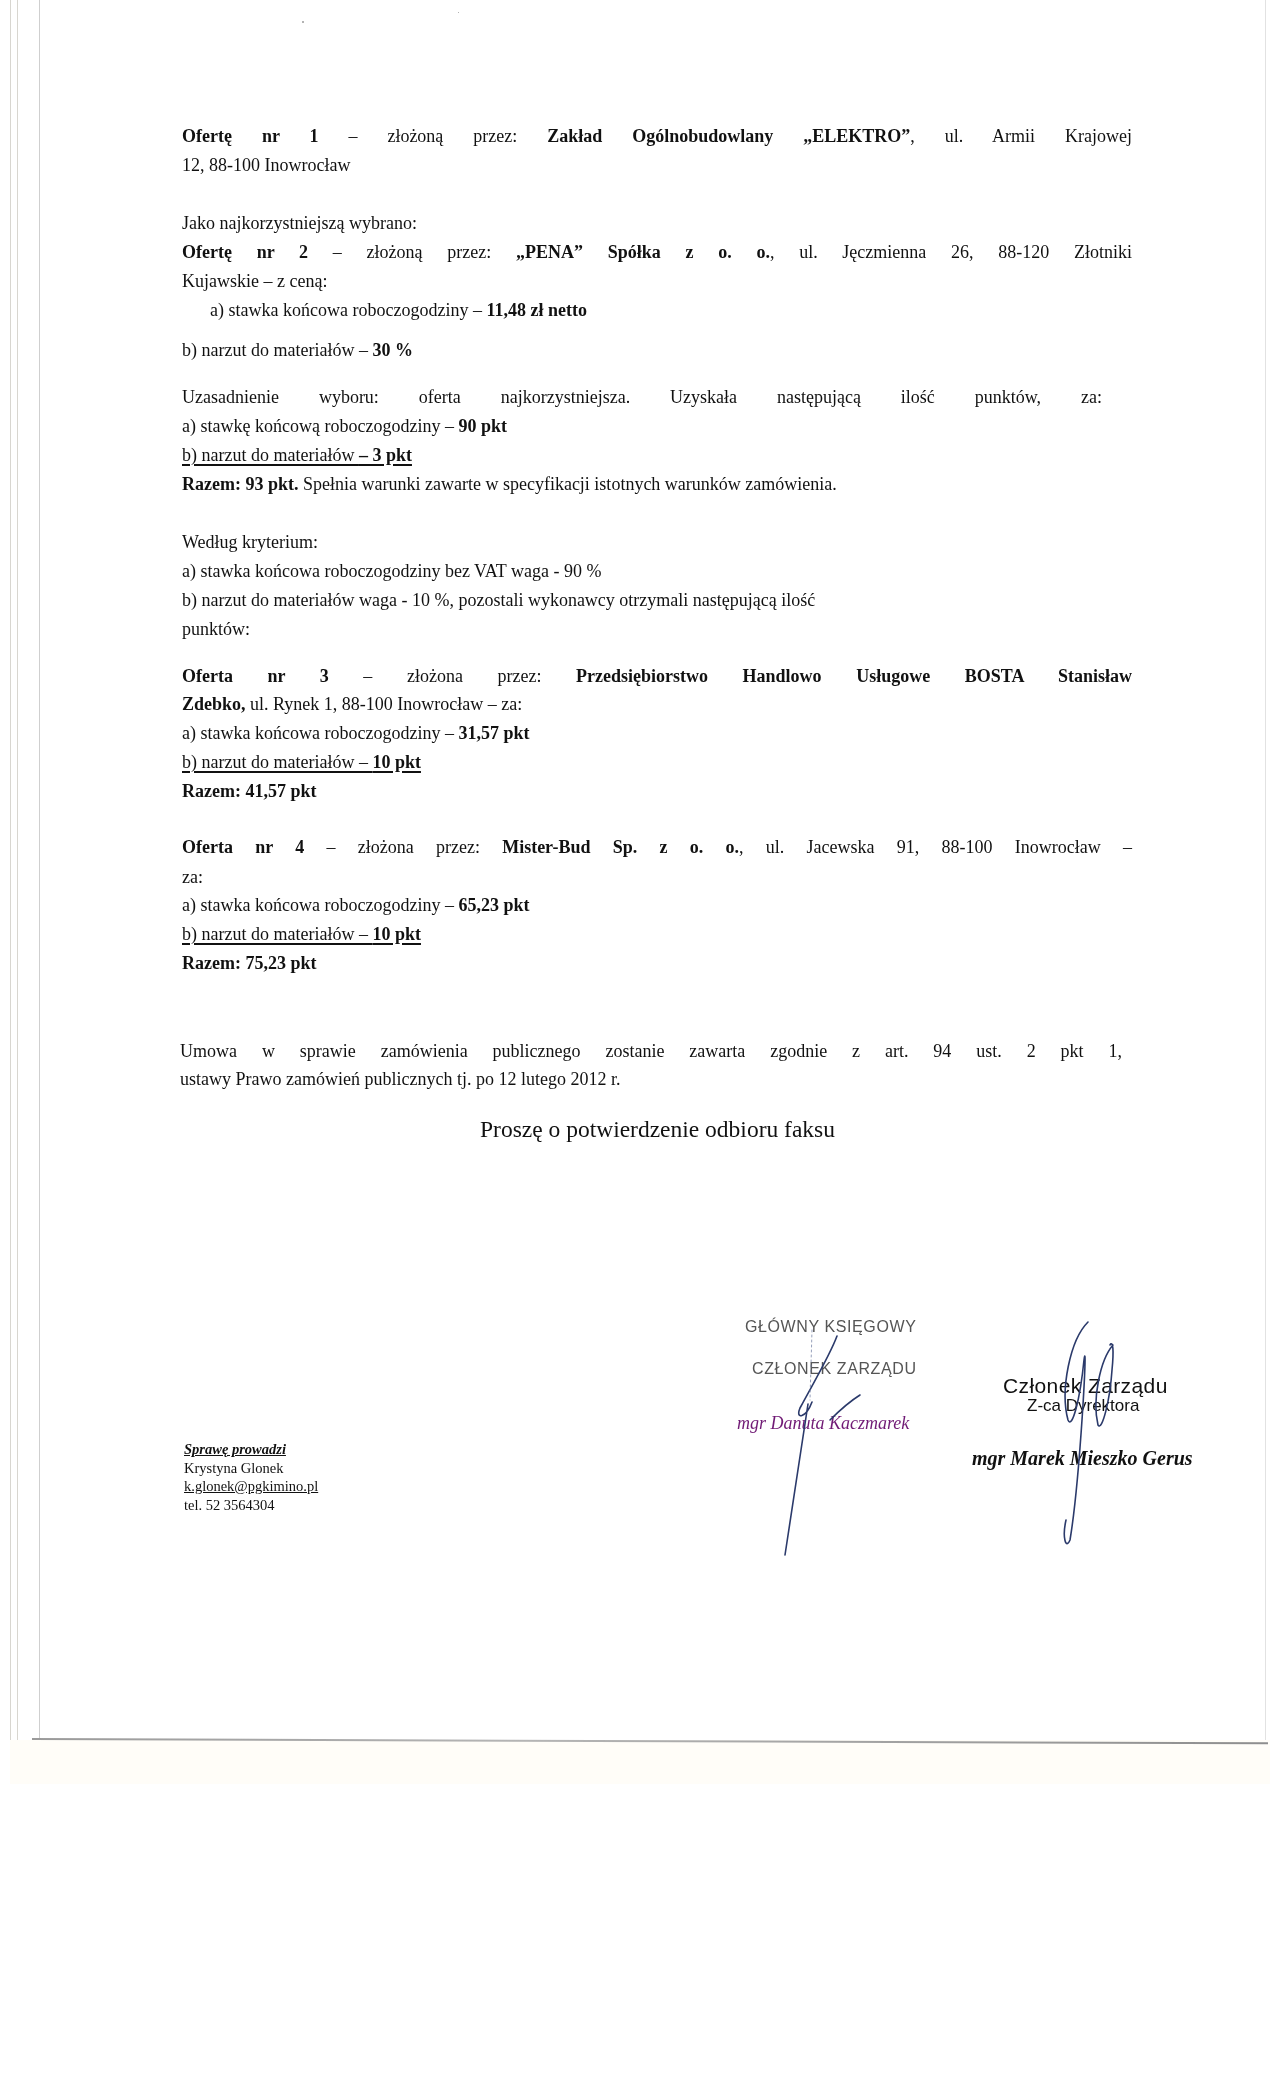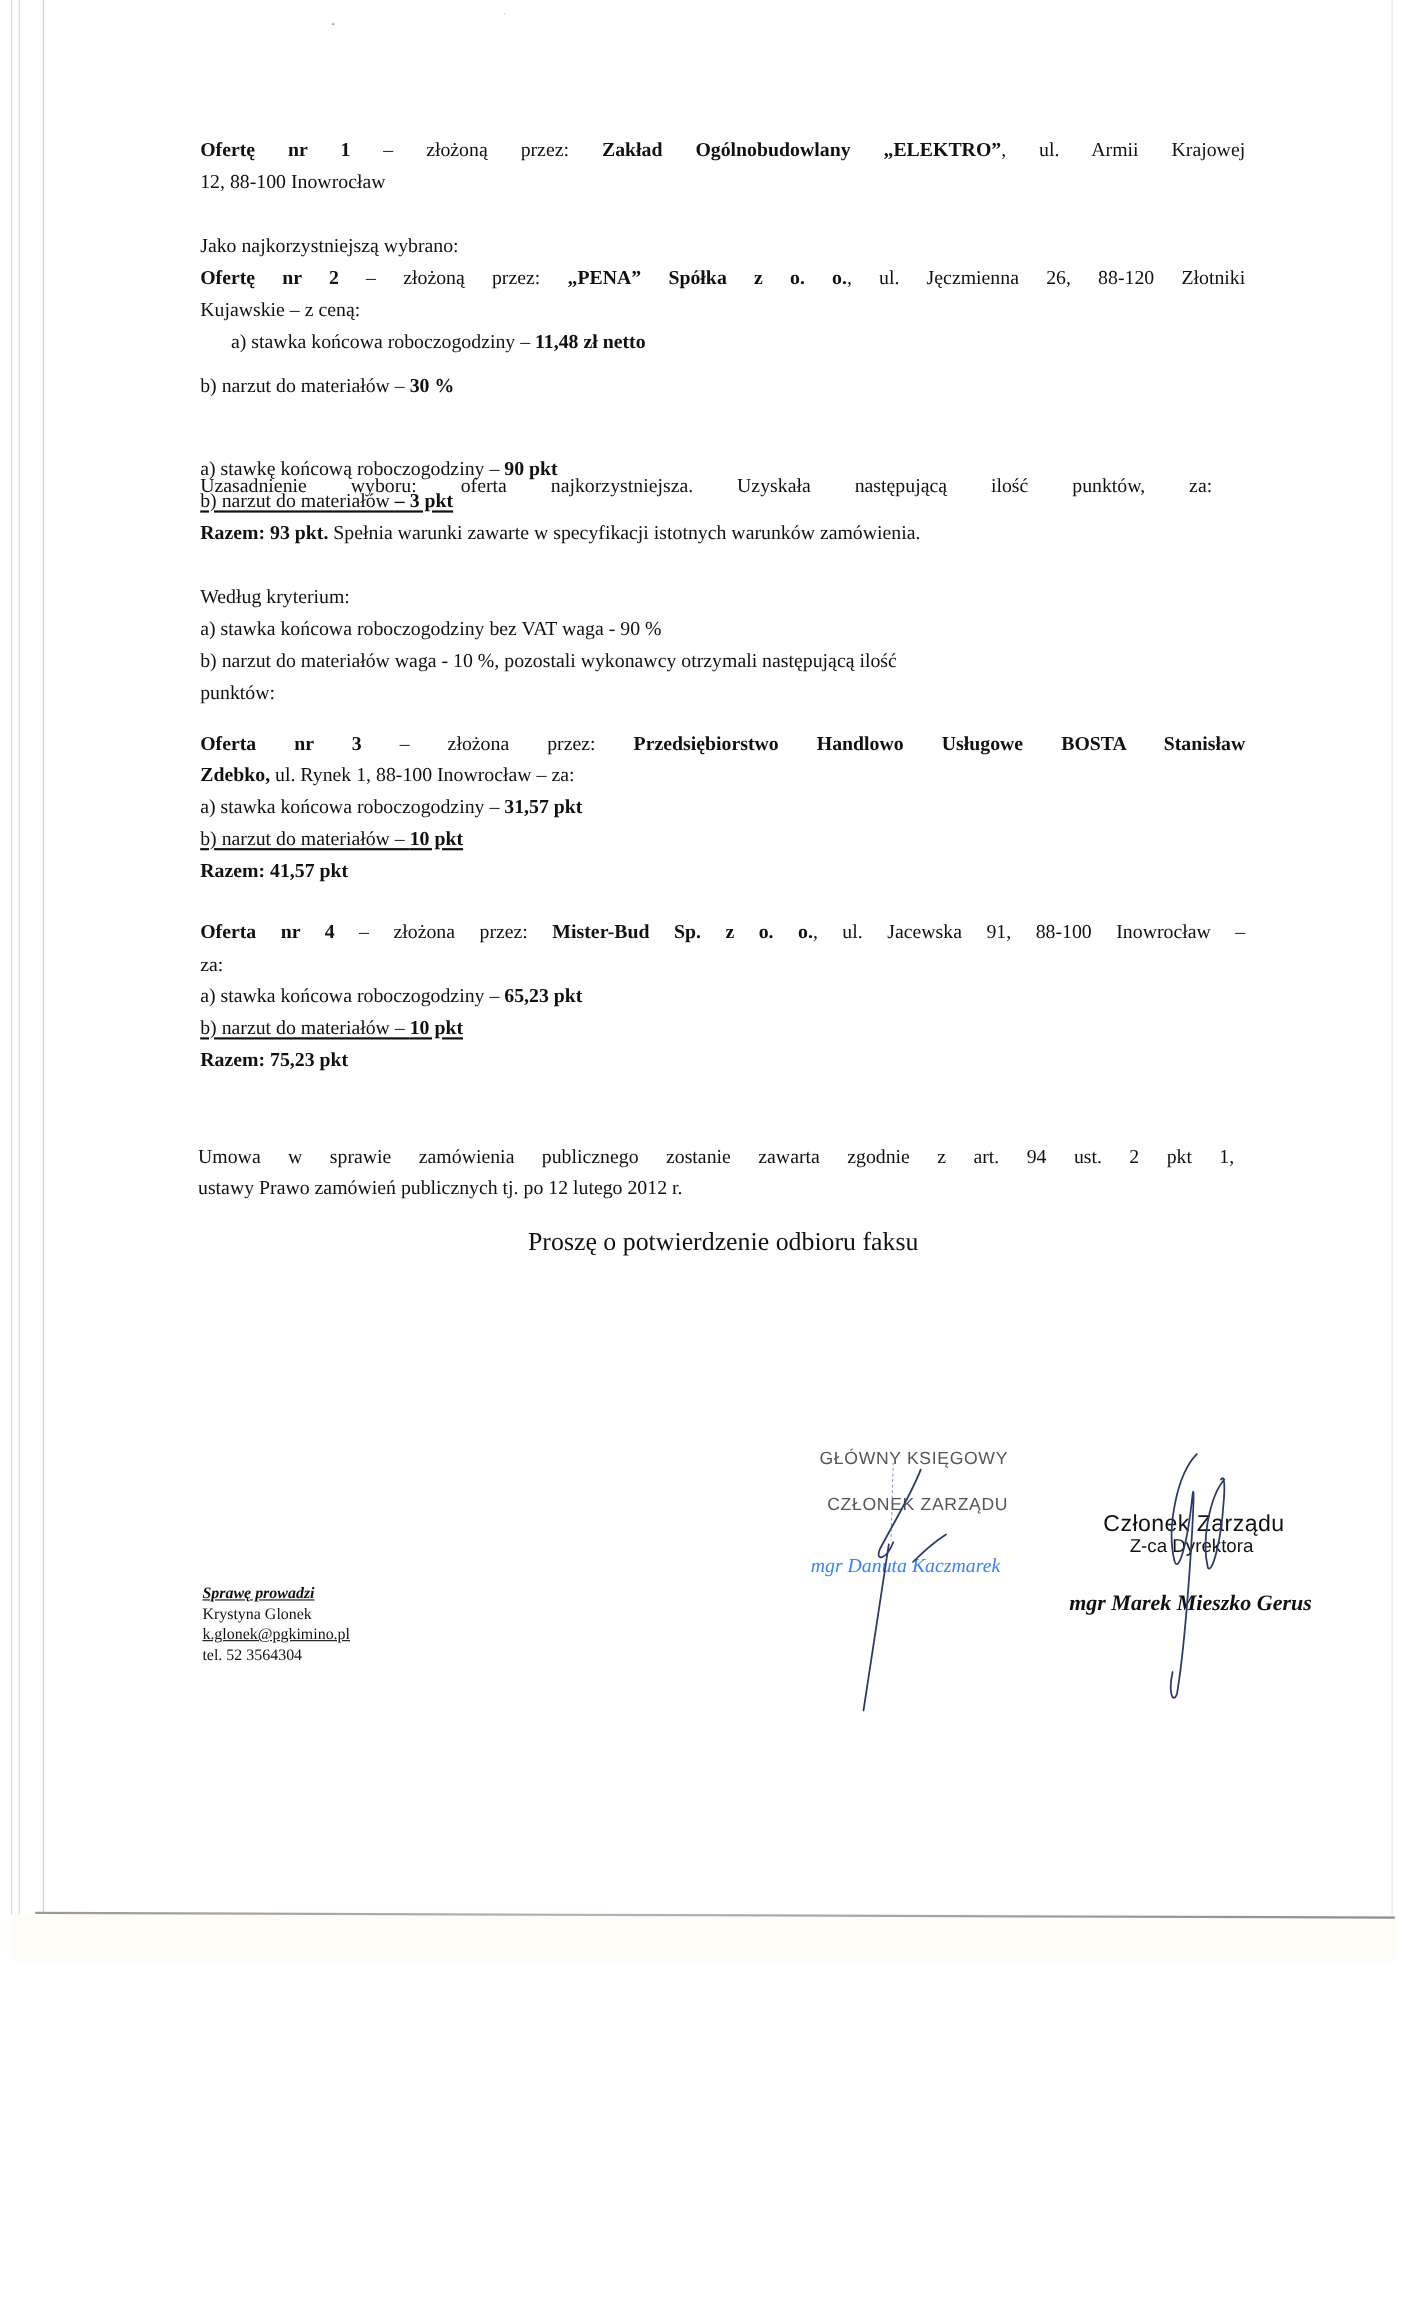--- a/index.html
+++ b/index.html
@@ -48,21 +48,21 @@
   <b>Ofertę nr 2</b><span> – złożoną przez: </span><b>„PENA” Spółka z o. o.</b><span>, ul. Jęczmienna 26, 88-120 Złotniki</span>
 </div>
 <div class="line" style="top:267px;">Kujawskie – z ceną:</div>
 <div class="line" style="top:296px;margin-left:28px;">
   <span>a) stawka końcowa roboczogodziny – </span><b>11,48 zł netto</b>
 </div>
 <div class="line" style="top:336px;text-align:right;">
   <span>b) narzut do materiałów – </span><b>30 %</b>
 </div>
 
-<div class="line just" style="top:383px;width:920px;margin-top:44px;">Uzasadnienie wyboru: oferta najkorzystniejsza. Uzyskała następującą ilość punktów, za:</div>
+<div class="line just" style="top:383px;width:920px;">Uzasadnienie wyboru: oferta najkorzystniejsza. Uzyskała następującą ilość punktów, za:</div>
 <div class="line" style="top:412px;">
   <span>a) stawkę końcową roboczogodziny – </span><b>90 pkt</b>
 </div>
 <div class="line ul" style="top:441px;">
   <span>b) narzut do materiałów </span><b>– 3 pkt</b>
 </div>
 <div class="line" style="top:470px;">
   <b>Razem: 93 pkt.</b><span> Spełnia warunki zawarte w specyfikacji istotnych warunków zamówienia.</span>
 </div>
 
@@ -104,21 +104,21 @@
 
 <div class="footer">
   <div class="title">Sprawę prowadzi</div>
   <div>Krystyna Glonek</div>
   <div class="email">k.glonek@pgkimino.pl</div>
   <div>tel. 52 3564304</div>
 </div>
 
 <div class="stamp-sans" style="left:752px;top:1360px;font-size:16px;color:#555;letter-spacing:0.6px;">CZŁONEK ZARZĄDU</div>
 <div class="stamp-sans" style="left:745px;top:1318px;font-size:16px;color:#555;letter-spacing:0.6px;">GŁÓWNY KSIĘGOWY</div>
-<div class="stamp-it" style="left:737px;top:1413px;font-size:18px;color:#3b82f6;">mgr Danuta Kaczmarek</div>
+<div class="stamp-it" style="left:737px;top:1413px;font-size:18px;color:#701a75;">mgr Danuta Kaczmarek</div>
 
 <div class="stamp-sans" style="left:1003px;top:1374px;font-size:21px;color:#111;letter-spacing:0.4px;">Członek Zarządu</div>
 <div class="stamp-sans" style="left:1027px;top:1396px;font-size:17px;color:#111;">Z-ca Dyrektora</div>
 <div class="stamp-it" style="left:972px;top:1447px;font-size:20px;color:#111;font-weight:bold;">mgr Marek Mieszko Gerus</div>
 
 <svg class="sig" viewBox="0 0 1275 1800">
   <g fill="none" stroke="#2b3a6b" stroke-width="1.6" stroke-linecap="round">
     <path d="M837 1336 C 830 1355, 815 1380, 800 1408 C 795 1420, 806 1418, 812 1402 M 808 1404 L 785 1555"></path>
     <path d="M 830 1420 C 840 1410, 852 1400, 860 1395"></path>
     <path d="M 812 1330 L 810 1400" stroke-dasharray="2 3" stroke-width="0.8" stroke="#7a86a8"></path>

